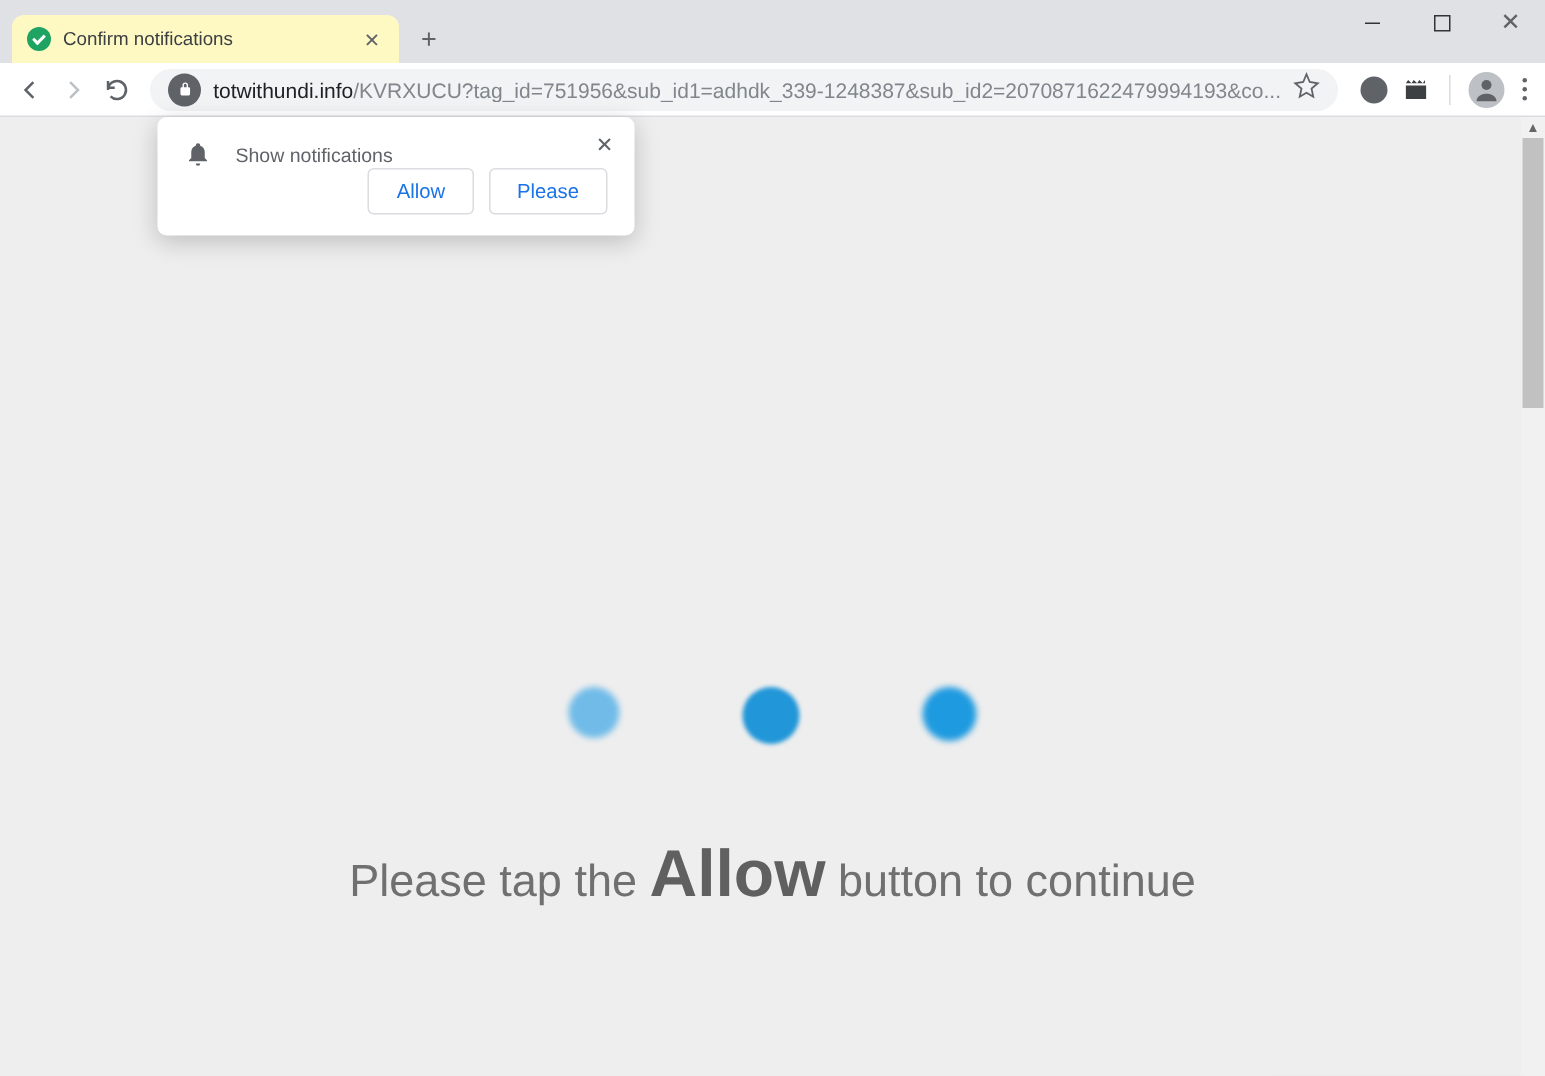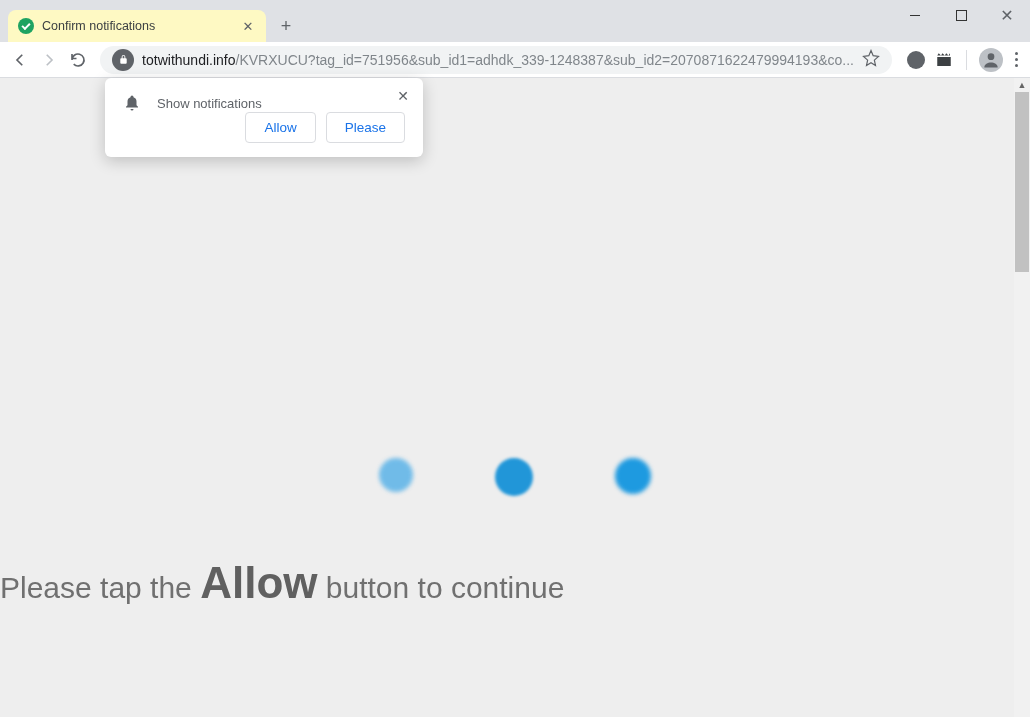--- a/index.html
+++ b/index.html
@@ -47,21 +47,21 @@
 .scroll-thumb { position: absolute; right: 1px; top: 14px; width: 14px; height: 180px; background: #c1c1c1; }
 .scroll-arrow { position: absolute; right: 0; width: 16px; height: 14px; display: flex; align-items: center; justify-content: center; font-size: 9px; color: #666; }
 .scroll-arrow.up { top: 0; }
 
 .loader { position: absolute; top: 380px; left: 50%; transform: translateX(-50%); display: flex; gap: 82px; }
 .dot { width: 38px; height: 38px; border-radius: 50%; }
 .dot.d1 { background: #5bb3e8; filter: blur(2px); opacity: 0.85; width: 34px; height: 34px; }
 .dot.d2 { background: #2196d8; filter: blur(1.5px); }
 .dot.d3 { background: #1e9ae0; filter: blur(2px); width: 36px; height: 36px; }
 
-.message { position: absolute; top: 480px; left: 0; right: 0; font-size: 30px; color: #707070; }
+.message { position: absolute; top: 480px; left: 0; right: 0; text-align: center; font-size: 30px; color: #707070; }
 .message .allow-word { font-size: 44px; font-weight: 600; color: #606060; }
 
 .perm-popup { position: absolute; top: 78px; left: 105px; width: 318px; background: #fff; border-radius: 6px; box-shadow: 0 4px 16px rgba(0,0,0,0.2); padding: 16px 18px 14px 18px; }
 .perm-close { position: absolute; top: 8px; right: 10px; width: 20px; height: 20px; display: flex; align-items: center; justify-content: center; color: #5f6368; cursor: pointer; font-size: 14px; }
 .perm-title { font-size: 14.5px; color: #202124; margin-bottom: 14px; }
 .perm-row { display: flex; align-items: center; gap: 16px; }
 .perm-row svg { width: 18px; height: 18px; fill: #5f6368; }
 .perm-text { font-size: 13px; color: #5f6368; }
 .perm-buttons { display: flex; justify-content: flex-end; gap: 10px; }
 .perm-btn { padding: 7px 18px; border: 1px solid #dadce0; background: #fff; color: #1a73e8; font-size: 13.5px; border-radius: 4px; cursor: pointer; font-weight: 500; }

